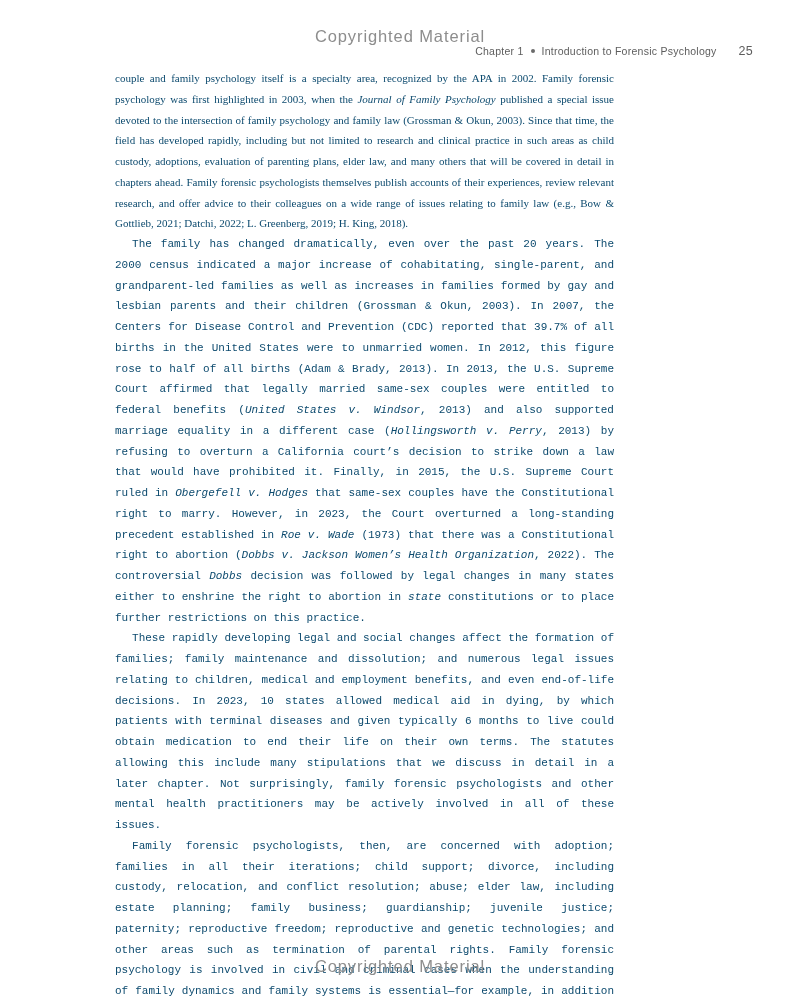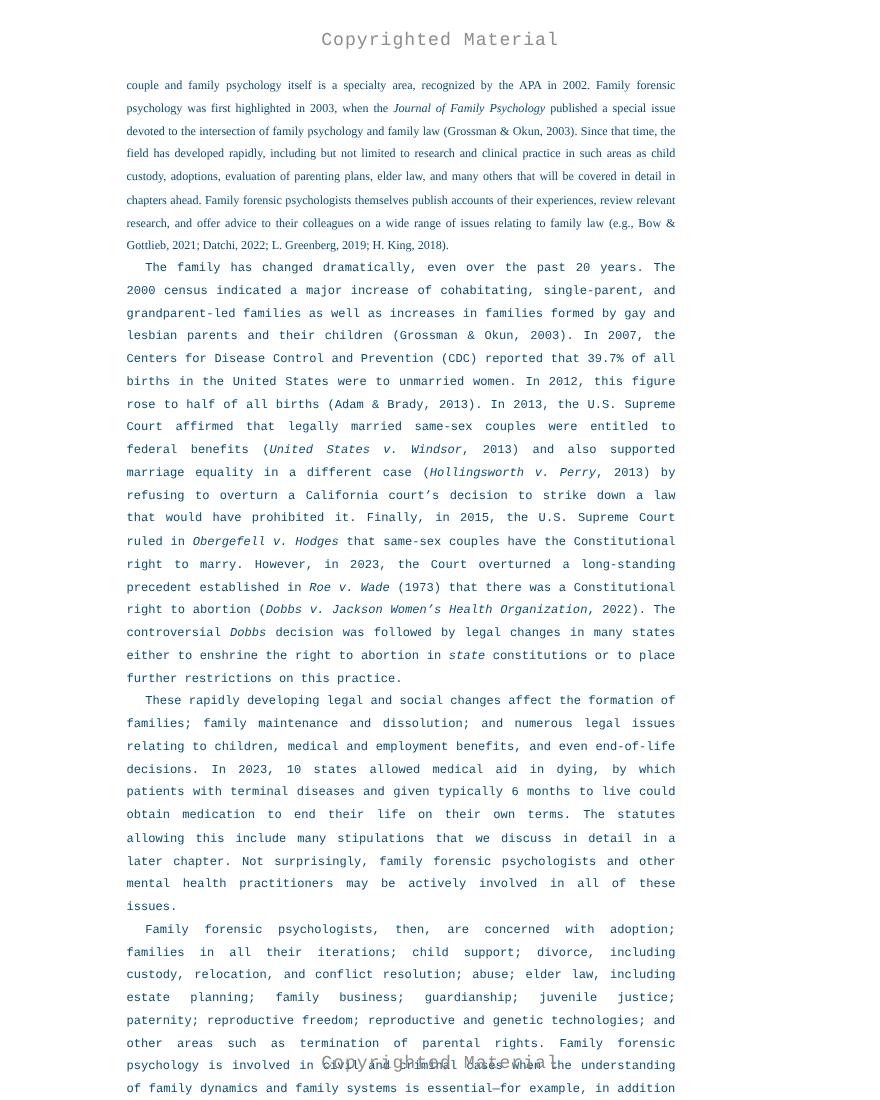--- a/index.html
+++ b/index.html
@@ -22,21 +22,21 @@
     height: 1000px;
     box-sizing: border-box;
   }
 
   
   .watermark {
     position: absolute;
     left: 0;
     width: 800px;
     text-align: center;
-    font-family: Liberation Mono, monospace;
+    font-family: Liberation Sans, sans-serif;
     font-size: 16.5px;
     letter-spacing: 0.9px;
     color: #8d8d8d;
     user-select: none;
   }
   .watermark-top { top: 27px; }
   .watermark-bottom { top: 957px; }
 
   
   .running-head {
@@ -95,20 +95,26 @@
 
   em, .ital { font-style: italic; }
 </style>
 </head>
 <body>
 
 <div class="page">
 
   <div class="watermark watermark-top">Copyrighted Material</div>
 
+  <div class="running-head">
+    <span>Chapter 1</span>
+    <span class="bullet"></span>
+    <span>Introduction to Forensic Psychology</span>
+    <span class="page-number">25</span>
+  </div>
 
   <div class="text-column">
 
     <p class="body-par"><span>couple and family psychology itself is a specialty area, recognized by the APA in 2002. Family forensic psychology was first highlighted in 2003, when the </span><em class="ital">Journal of Family Psychology</em><span> published a special issue devoted to the intersection of family psychology and family law (Grossman &amp; Okun, 2003). Since that time, the field has developed rapidly, including but not limited to research and clinical practice in such areas as child custody, adoptions, evaluation of parenting plans, elder law, and many others that will be covered in detail in chapters ahead. Family forensic psychologists themselves publish accounts of their experiences, review relevant research, and offer advice to their colleagues on a wide range of issues relating to family law (e.g., Bow &amp; Gottlieb, 2021; Datchi, 2022; L. Greenberg, 2019; H. King, 2018).</span></p>
 
     <p class="body-par indent"><span>The family has changed dramatically, even over the past 20 years. The 2000 census indicated a major increase of cohabitating, single-parent, and grandparent-led families as well as increases in families formed by gay and lesbian parents and their children (Grossman &amp; Okun, 2003). In 2007, the Centers for Disease Control and Prevention (CDC) reported that 39.7% of all births in the United States were to unmarried women. In 2012, this figure rose to half of all births (Adam &amp; Brady, 2013). In 2013, the U.S. Supreme Court affirmed that legally married same-sex couples were entitled to federal benefits (</span><em class="ital">United States v. Windsor</em><span>, 2013) and also supported marriage equality in a different case (</span><em class="ital">Hollingsworth v. Perry</em><span>, 2013) by refusing to overturn a California court’s decision to strike down a law that would have prohibited it. Finally, in 2015, the U.S. Supreme Court ruled in </span><em class="ital">Obergefell v. Hodges</em><span> that same-sex couples have the Constitutional right to marry. However, in 2023, the Court overturned a long-standing precedent established in </span><em class="ital">Roe v. Wade</em><span> (1973) that there was a Constitutional right to abortion (</span><em class="ital">Dobbs v. Jackson Women’s Health Organization</em><span>, 2022). The controversial </span><em class="ital">Dobbs</em><span> decision was followed by legal changes in many states either to enshrine the right to abortion in </span><em class="ital">state</em><span> constitutions or to place further restrictions on this practice.</span></p>
 
     <p class="body-par indent">These rapidly developing legal and social changes affect the formation of families; family maintenance and dissolution; and numerous legal issues relating to children, medical and employment benefits, and even end-of-life decisions. In 2023, 10 states allowed medical aid in dying, by which patients with terminal diseases and given typically 6 months to live could obtain medication to end their life on their own terms. The statutes allowing this include many stipulations that we discuss in detail in a later chapter. Not surprisingly, family forensic psychologists and other mental health practitioners may be actively involved in all of these issues.</p>
 
     <p class="body-par indent">Family forensic psychologists, then, are concerned with adoption; families in all their iterations; child support; divorce, including custody, relocation, and conflict resolution; abuse; elder law, including estate planning; family business; guardianship; juvenile justice; paternity; reproductive freedom; reproductive and genetic technologies; and other areas such as termination of parental rights. Family forensic psychology is involved in civil and criminal cases when the understanding of family dynamics and family systems is essential—for example, in addition to the examples mentioned earlier, mediation, visitation, and even the impact of imprisonment on families are relevant. In this capacity, family forensic psychologists have a good opportunity to educate both legal professionals and families themselves.</p>

